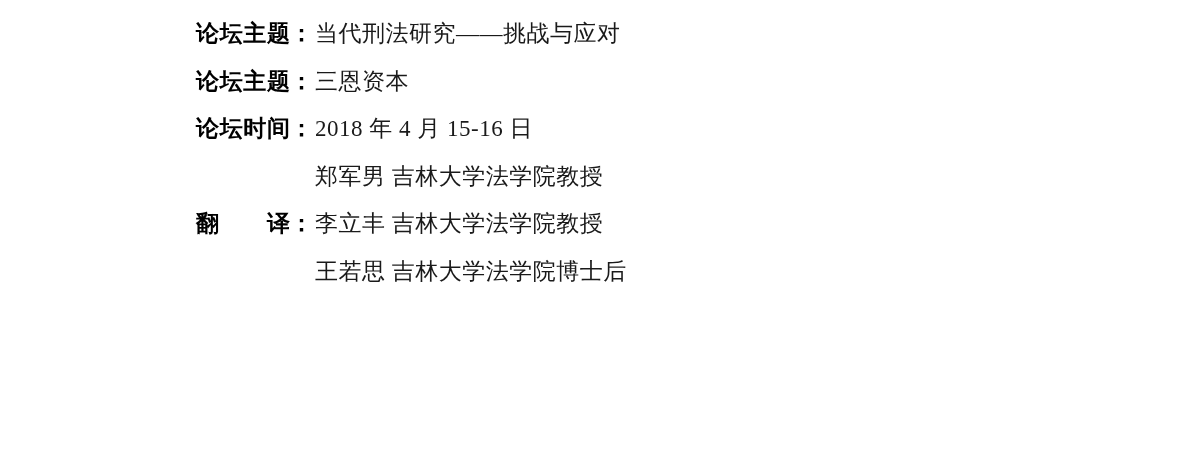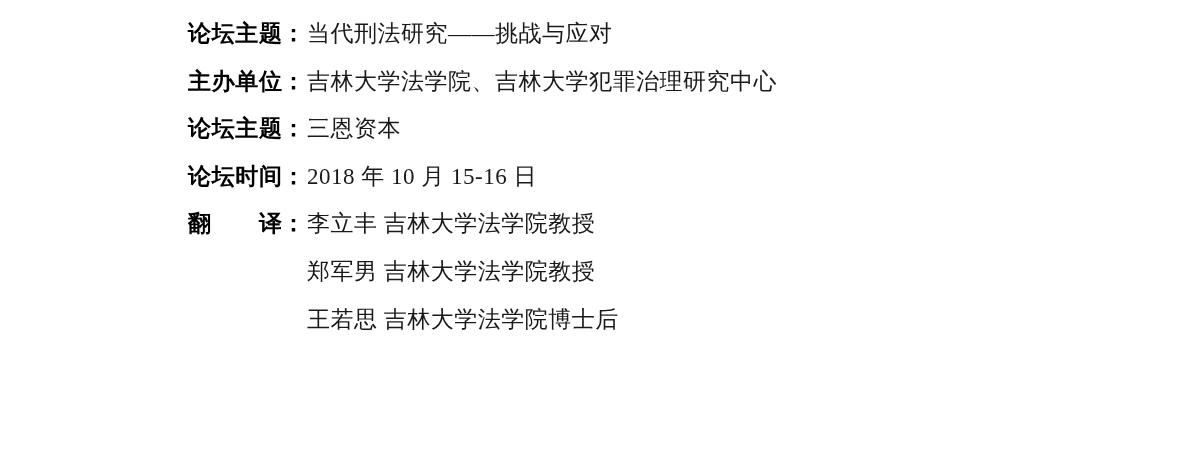--- a/index.html
+++ b/index.html
@@ -9,21 +9,21 @@
   }
   body {
     width: 1187px;
     height: 454px;
     overflow: hidden;
     position: relative;
     font-family: "Liberation Serif", "DejaVu Serif", serif;
   }
   .doc {
     position: absolute;
-    left: 188px;
+    left: 196px;
     top: 10px;
   }
   .row {
     height: 47.6px;
     line-height: 47.6px;
     white-space: nowrap;
     font-size: 23px;
   }
   .label {
     display: inline-block;
@@ -51,39 +51,36 @@
 </style>
 </head>
 <body>
 
 <div class="doc">
 
   <div class="row">
     <span class="label">论坛主题</span><span class="colon">：</span><span class="value">当代刑法研究——挑战与应对</span>
   </div>
 
-  <div class="row">
-    <span class="label">主办单位</span><span class="colon">：</span><span class="value">吉林大学法学院、吉林大学犯罪治理研究中心</span>
-  </div>
 
 
   <div class="row">
     <span class="label">论坛主题</span><span class="colon">：</span><span class="value">三恩资本</span>
   </div>
 
   <div class="row">
-    <span class="label">论坛时间</span><span class="colon">：</span><span class="value">2018 年 10 月 15-16 日</span>
+    <span class="label">论坛时间</span><span class="colon">：</span><span class="value">2018 年 4 月 15-16 日</span>
   </div>
 
 
   <div class="row">
-    <span class="label">翻 译</span><span class="colon">：</span><span class="value">李立丰 吉林大学法学院教授</span>
+    <span class="label"></span><span class="colon"></span><span class="value">郑军男 吉林大学法学院教授</span>
   </div>
 
   <div class="row">
-    <span class="label"></span><span class="colon"></span><span class="value">郑军男 吉林大学法学院教授</span>
+    <span class="label">翻 译</span><span class="colon">：</span><span class="value">李立丰 吉林大学法学院教授</span>
   </div>
 
   <div class="row">
     <span class="label"></span><span class="colon"></span><span class="value">王若思 吉林大学法学院博士后</span>
   </div>
 
 </div>
 
 </body></html>

